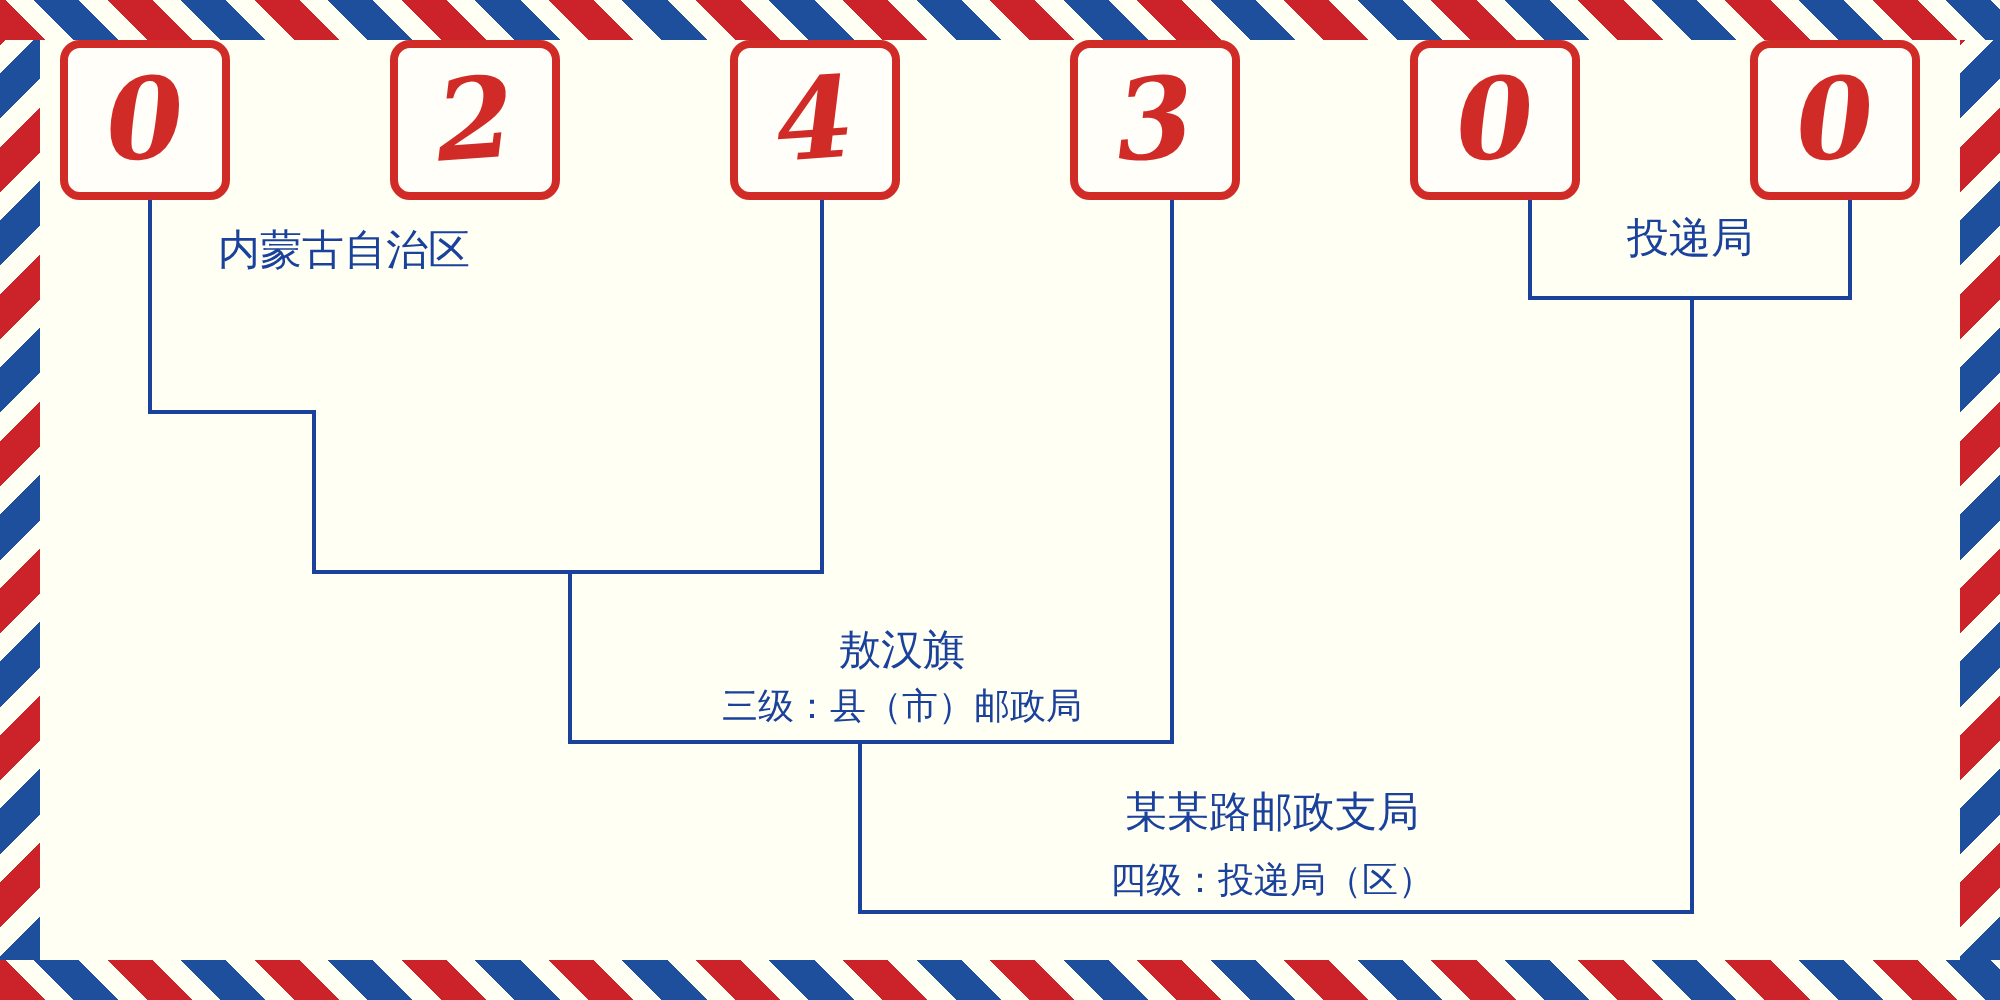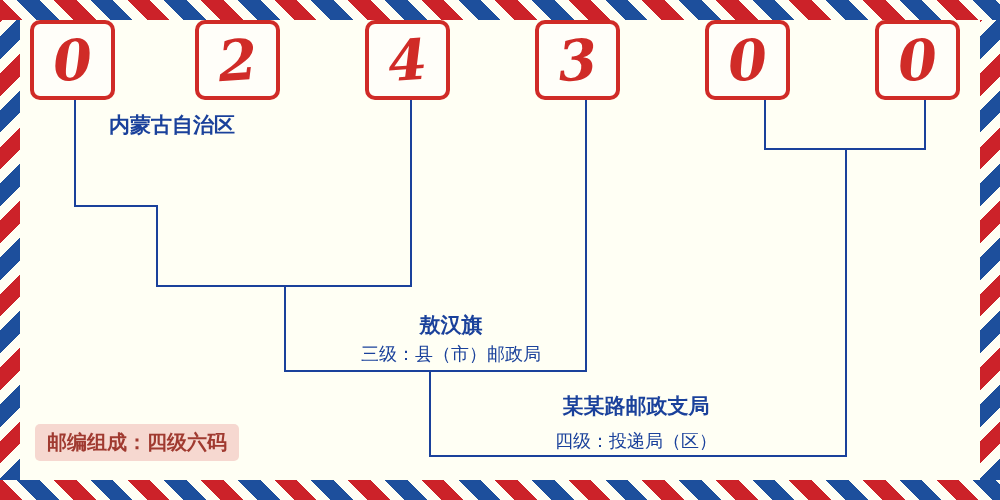--- a/index.html
+++ b/index.html
@@ -75,21 +75,21 @@
 
   
   .label {
     position: absolute;
     text-align: center;
     color: #1a419b;
     z-index: 2;
   }
   .label .title {
     display: block;
-    font-weight: bold;
+    font-weight: normal;
     font-size: 21px;
     line-height: 1.25;
   }
   .label .desc {
     display: block;
     font-size: 18px;
     line-height: 1.35;
     margin-top: 4px;
   }
   .label-1 { left: 92px;  top: 112px; width: 160px; }
@@ -168,16 +168,18 @@
   <div class="label label-3">
     <span class="title">敖汉旗</span>
     <span class="desc">三级：县（市）邮政局</span>
   </div>
 
   <div class="label label-4">
     <span class="title">某某路邮政支局</span>
     <span class="desc">四级：投递局（区）</span>
   </div>
 
+  <div class="label label-5">
+    <span class="title">投递局</span>
+  </div>
 
-  <div class="badge">邮编组成：四级六码</div>
 
 </div>
 
 </body></html>

